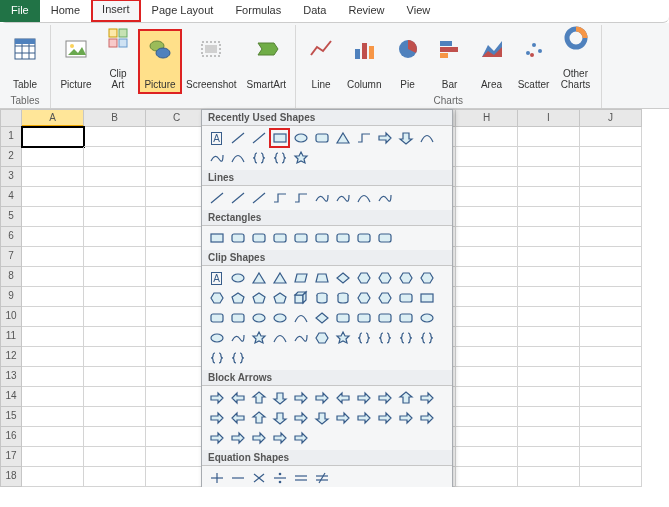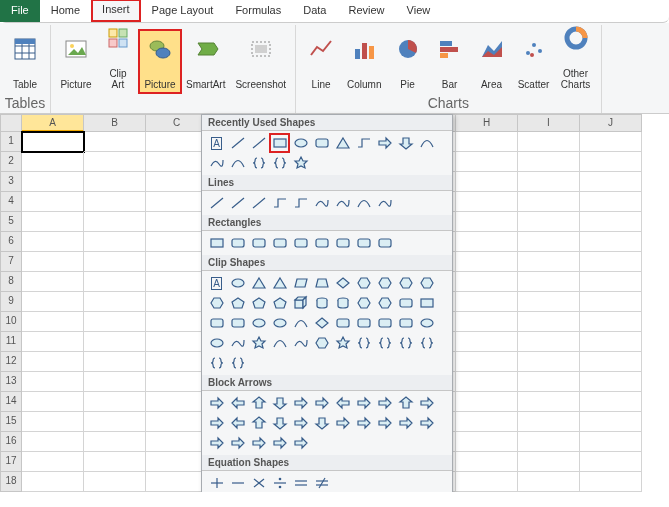--- a/index.html
+++ b/index.html
@@ -4,21 +4,21 @@
 <style>
   body { margin:0; font-family:"Segoe UI",Tahoma,sans-serif; font-size:11px; background:#fff; color:#333; width:669px; }
   .tabs { display:flex; height:22px; background:#fff; border-bottom:1px solid #ccc;border-radius:6px; }
   .tab { padding:3px 10px; border:1px solid transparent; border-bottom:none; cursor:default; }
   .tab.file { background:#217346; color:#fff; border:1px solid #217346; }
   .tab.active { background:#f5f6f7; border-color:#ccc; }
   .tab.red { border:2px solid #d22; margin-top:-1px; padding:2px 9px; }
   .ribbon { display:flex; background:#f5f6f7; border-bottom:1px solid #ccc; padding:2px 0 0 0; }
   .group { display:flex; flex-direction:column; align-items:center; border-right:1px solid #d8d8d8; padding:0 4px; }
   .group-items { display:flex; align-items:flex-end; height:68px; }
-  .group-label { font-size:14px; color:#666; padding:2px 0; }
+  .group-label { font-size:10px; color:#666; padding:2px 0; }
   .rbtn { display:flex; flex-direction:column; align-items:center; justify-content:flex-end; padding:2px 4px; cursor:default; border:1px solid transparent; }
   .rbtn .ic { width:32px; height:32px; display:flex; align-items:center; justify-content:center; font-size:22px; }
   .rbtn .lb { font-size:10px; text-align:center; line-height:11px; margin-top:14px; }
   .shapes-btn { background:#ffe08a; border:1px solid #e6b84f; }
   .red-box { outline:2px solid #d22; outline-offset:-1px; }
   .sheet { position:relative; display:flex; }
   .rowhdrs { display:flex; flex-direction:column; }
   .corner { width:22px; height:18px; background:#e8e8e8; border:1px solid #c6c6c6; box-sizing:border-box; }
   .rowhdr { width:22px; height:20px; background:#e8e8e8; border:1px solid #c6c6c6; box-sizing:border-box; text-align:center; font-size:10px; line-height:18px; color:#555; border-top:none; }
   .cols { display:flex; flex-direction:column; }
@@ -98,33 +98,33 @@
             <svg width="24" height="24">
               <ellipse cx="9" cy="9" rx="7" ry="5" fill="#9bbb59" stroke="#6a883c"></ellipse>
               <ellipse cx="15" cy="16" rx="7" ry="5" fill="#4f81bd" stroke="#385d8a"></ellipse>
             </svg>
           </span>
         <span class="lb">Picture</span>
       </div>
       <div class="rbtn">
         <span class="ic">
             <svg width="24" height="24">
-              <polygon points="4,6 20,6 24,12 20,18 4,18 8,12" fill="#70ad47" stroke="#548235"></polygon>
-            </svg>
-          </span>
-        <span class="lb">SmartArt</span>
-      </div>
-      <div class="rbtn">
-        <span class="ic">
-            <svg width="24" height="24">
               <rect x="3" y="5" width="18" height="14" fill="none" stroke="#888" stroke-dasharray="2 2"></rect>
               <rect x="6" y="8" width="12" height="8" fill="#d0d0d0"></rect>
             </svg>
           </span>
         <span class="lb">Screenshot</span>
+      </div>
+      <div class="rbtn">
+        <span class="ic">
+            <svg width="24" height="24">
+              <polygon points="4,6 20,6 24,12 20,18 4,18 8,12" fill="#70ad47" stroke="#548235"></polygon>
+            </svg>
+          </span>
+        <span class="lb">SmartArt</span>
       </div>
     </div>
     <div class="group-label" style="visibility:hidden">.</div>
   </div>
 
   <div class="group">
     <div class="group-items">
       <div class="rbtn">
         <span class="ic">
             <svg width="24" height="24">

